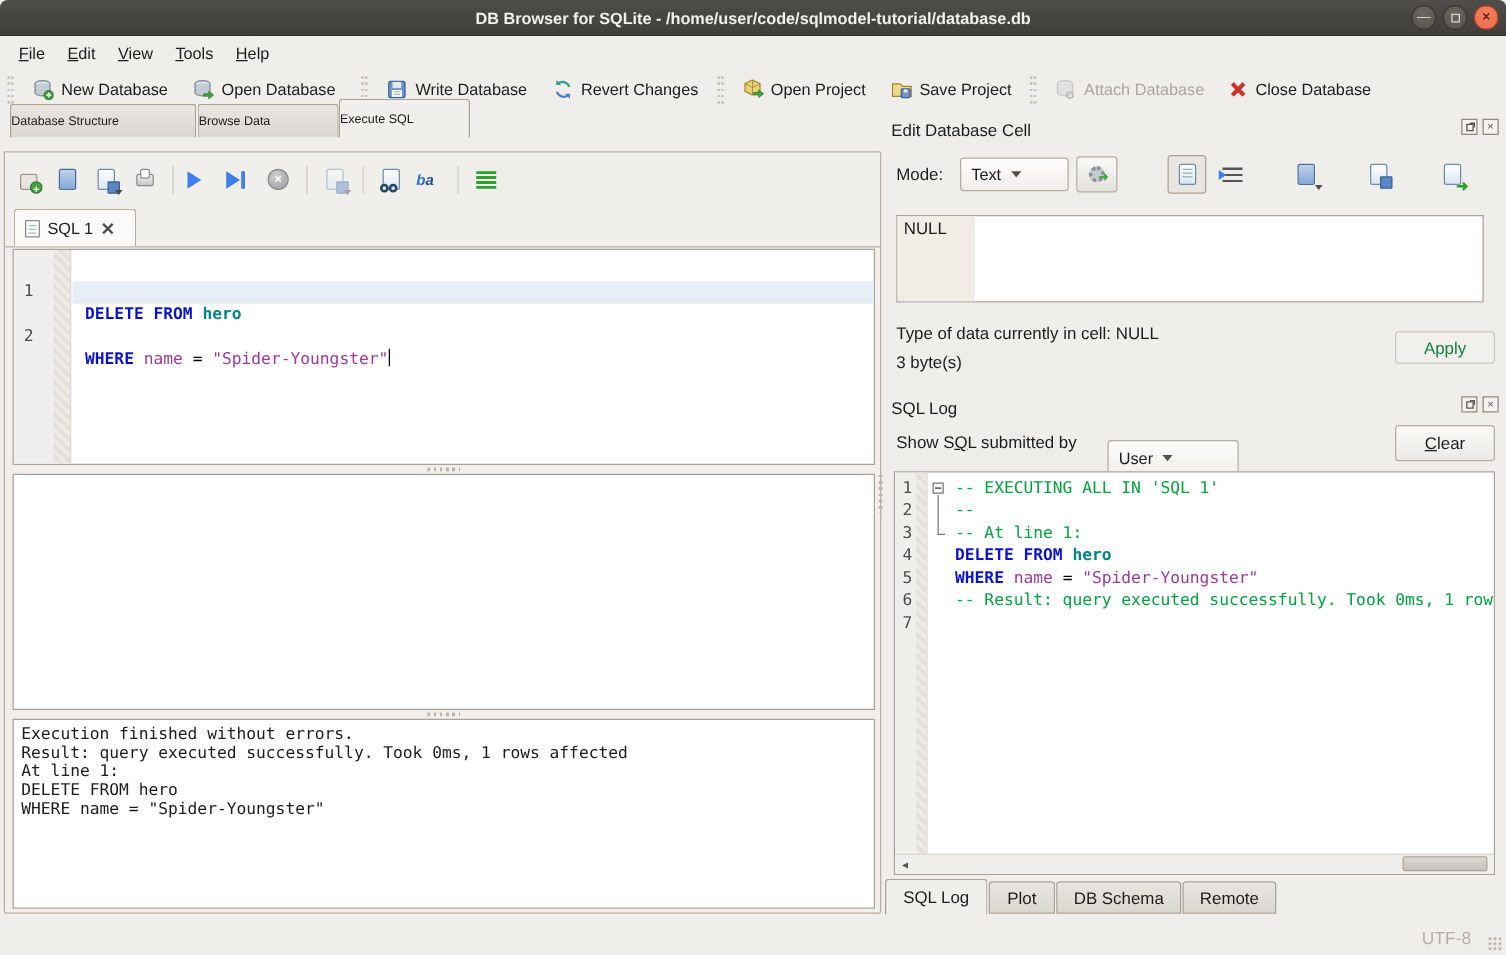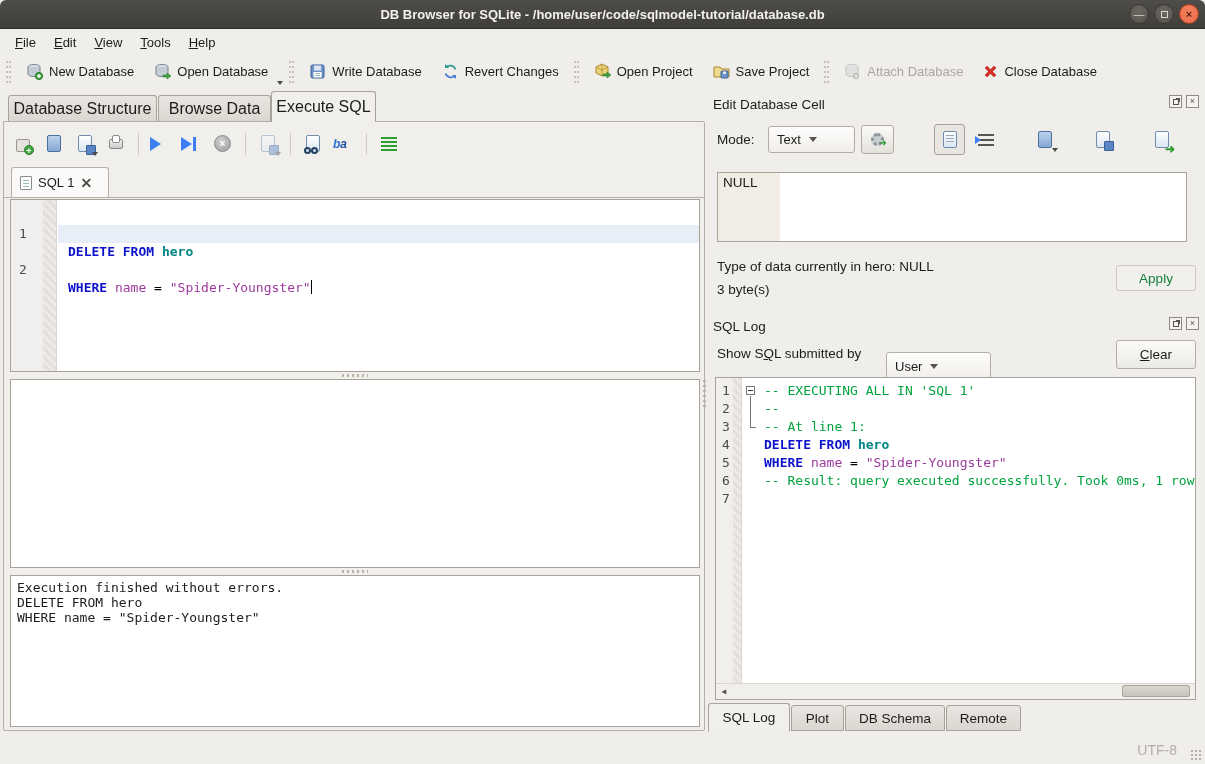--- a/index.html
+++ b/index.html
@@ -29,22 +29,22 @@
   
   .toolbar{left:0;top:55px;width:1205px;height:33px;background:#f0eeeb;display:flex;align-items:center;gap:2px;padding-left:2px}
   .tb-handle{width:5px;height:22px;margin:0 4px;background-image:repeating-linear-gradient(to bottom,#c6c1ba 0 2px,transparent 2px 5px),repeating-linear-gradient(to bottom,#c6c1ba 0 2px,transparent 2px 5px);background-size:2px 100%,2px 100%;background-position:0 0,3px 0;background-repeat:no-repeat}
   .tb-btn{display:flex;align-items:center;gap:6px;padding:5px 9px;border-radius:3px;white-space:nowrap}
   .tb-btn.disabled{color:#aba69f}
   .tb-btn.disabled svg{opacity:.4;filter:grayscale(1)}
   .tb-drop{width:0;height:0;border-left:3px solid transparent;border-right:3px solid transparent;border-top:4px solid #4a4a4a;align-self:flex-end;margin:0 0 3px -2px}
 
   
   .maintabs{left:0;top:88px;width:1205px;height:34px}
-  .mtab{position:absolute;bottom:0;border:1px solid #a9a29a;border-bottom:none;border-radius:3px 3px 0 0;
-    background:linear-gradient(#e9e6e2,#dad6d0);height:27px;display:flex;align-items:center;justify-content:center;font-size:16px}
+  .mtab{position:absolute;bottom:12px;border:1px solid #a9a29a;border-bottom:none;border-radius:3px 3px 0 0;
+    background:linear-gradient(#e9e6e2,#dad6d0);height:27px;display:flex;align-items:center;justify-content:flex-start;font-size:10px}
   .mtab.active{background:#f1efec;height:31px;z-index:3;border-color:#a9a29a}
 
   
   .left-frame{left:3px;top:121px;width:702px;height:610px;background:#f1efec;border:1px solid #b6afa7;border-radius:0 2px 2px 2px}
   .sql-toolbar{position:absolute;left:8px;top:8px;height:28px;display:flex;align-items:center;gap:9px}
   .sep{width:1px;height:22px;background:#cfcac3;margin:0 2px}
   .mini{width:22px;height:22px;position:relative;display:inline-block}
   .doc{position:absolute;left:4px;top:2px;right:4px;bottom:3px;background:linear-gradient(#ffffff,#dbe6f2);border:1px solid #6f8cab;border-radius:2px}
   .doc.folder{background:linear-gradient(#bcd2ec,#86a8d4);border-color:#4a6f9e}
   .badge{position:absolute;right:0;bottom:0;width:10px;height:10px;border-radius:50%;color:#fff;font-size:9px;line-height:10px;text-align:center;font-weight:bold}
@@ -324,20 +324,22 @@
     </div>
 
   <div class="results-box"></div>
 
   <div class="hsplit" style="top:446px">
       <i></i>
     </div>
 
   <div class="msg-box mono">
     <div class="ml">Execution finished without errors.</div>
+    <div class="ml">Result: query executed successfully. Took 0ms, 1 rows affected</div>
+    <div class="ml">At line 1:</div>
     <div class="ml">DELETE FROM hero</div>
     <div class="ml">WHERE name = "Spider-Youngster"</div>
   </div>
 </div>
 
 <div class="abs vsplit-handle"></div>
 
 <div class="abs right-pane">
 
   
@@ -373,21 +375,21 @@
   <div class="abs mini" style="left:366px;top:41px"><span class="doc"></span><span class="badge arrow">➜</span></div>
   
   
   
 
   <div class="null-box">
     <span class="strip"></span>
     <span class="nv">NULL</span>
   </div>
 
-  <div class="abs label" style="left:9px;top:171px">Type of data currently in hero: NULL</div>
+  <div class="abs label" style="left:9px;top:171px">Type of data currently in cell: NULL</div>
   <div class="abs label" style="left:9px;top:194px">3 byte(s)</div>
   <div class="abs btn disabled" style="left:408px;top:177px;width:80px;height:26px">
       <span>Apply</span>
     </div>
 
   
   <div class="dock-header" style="top:227px">
     <span>SQL Log</span>
   </div>
   <div class="dock-btns" style="top:229px">

